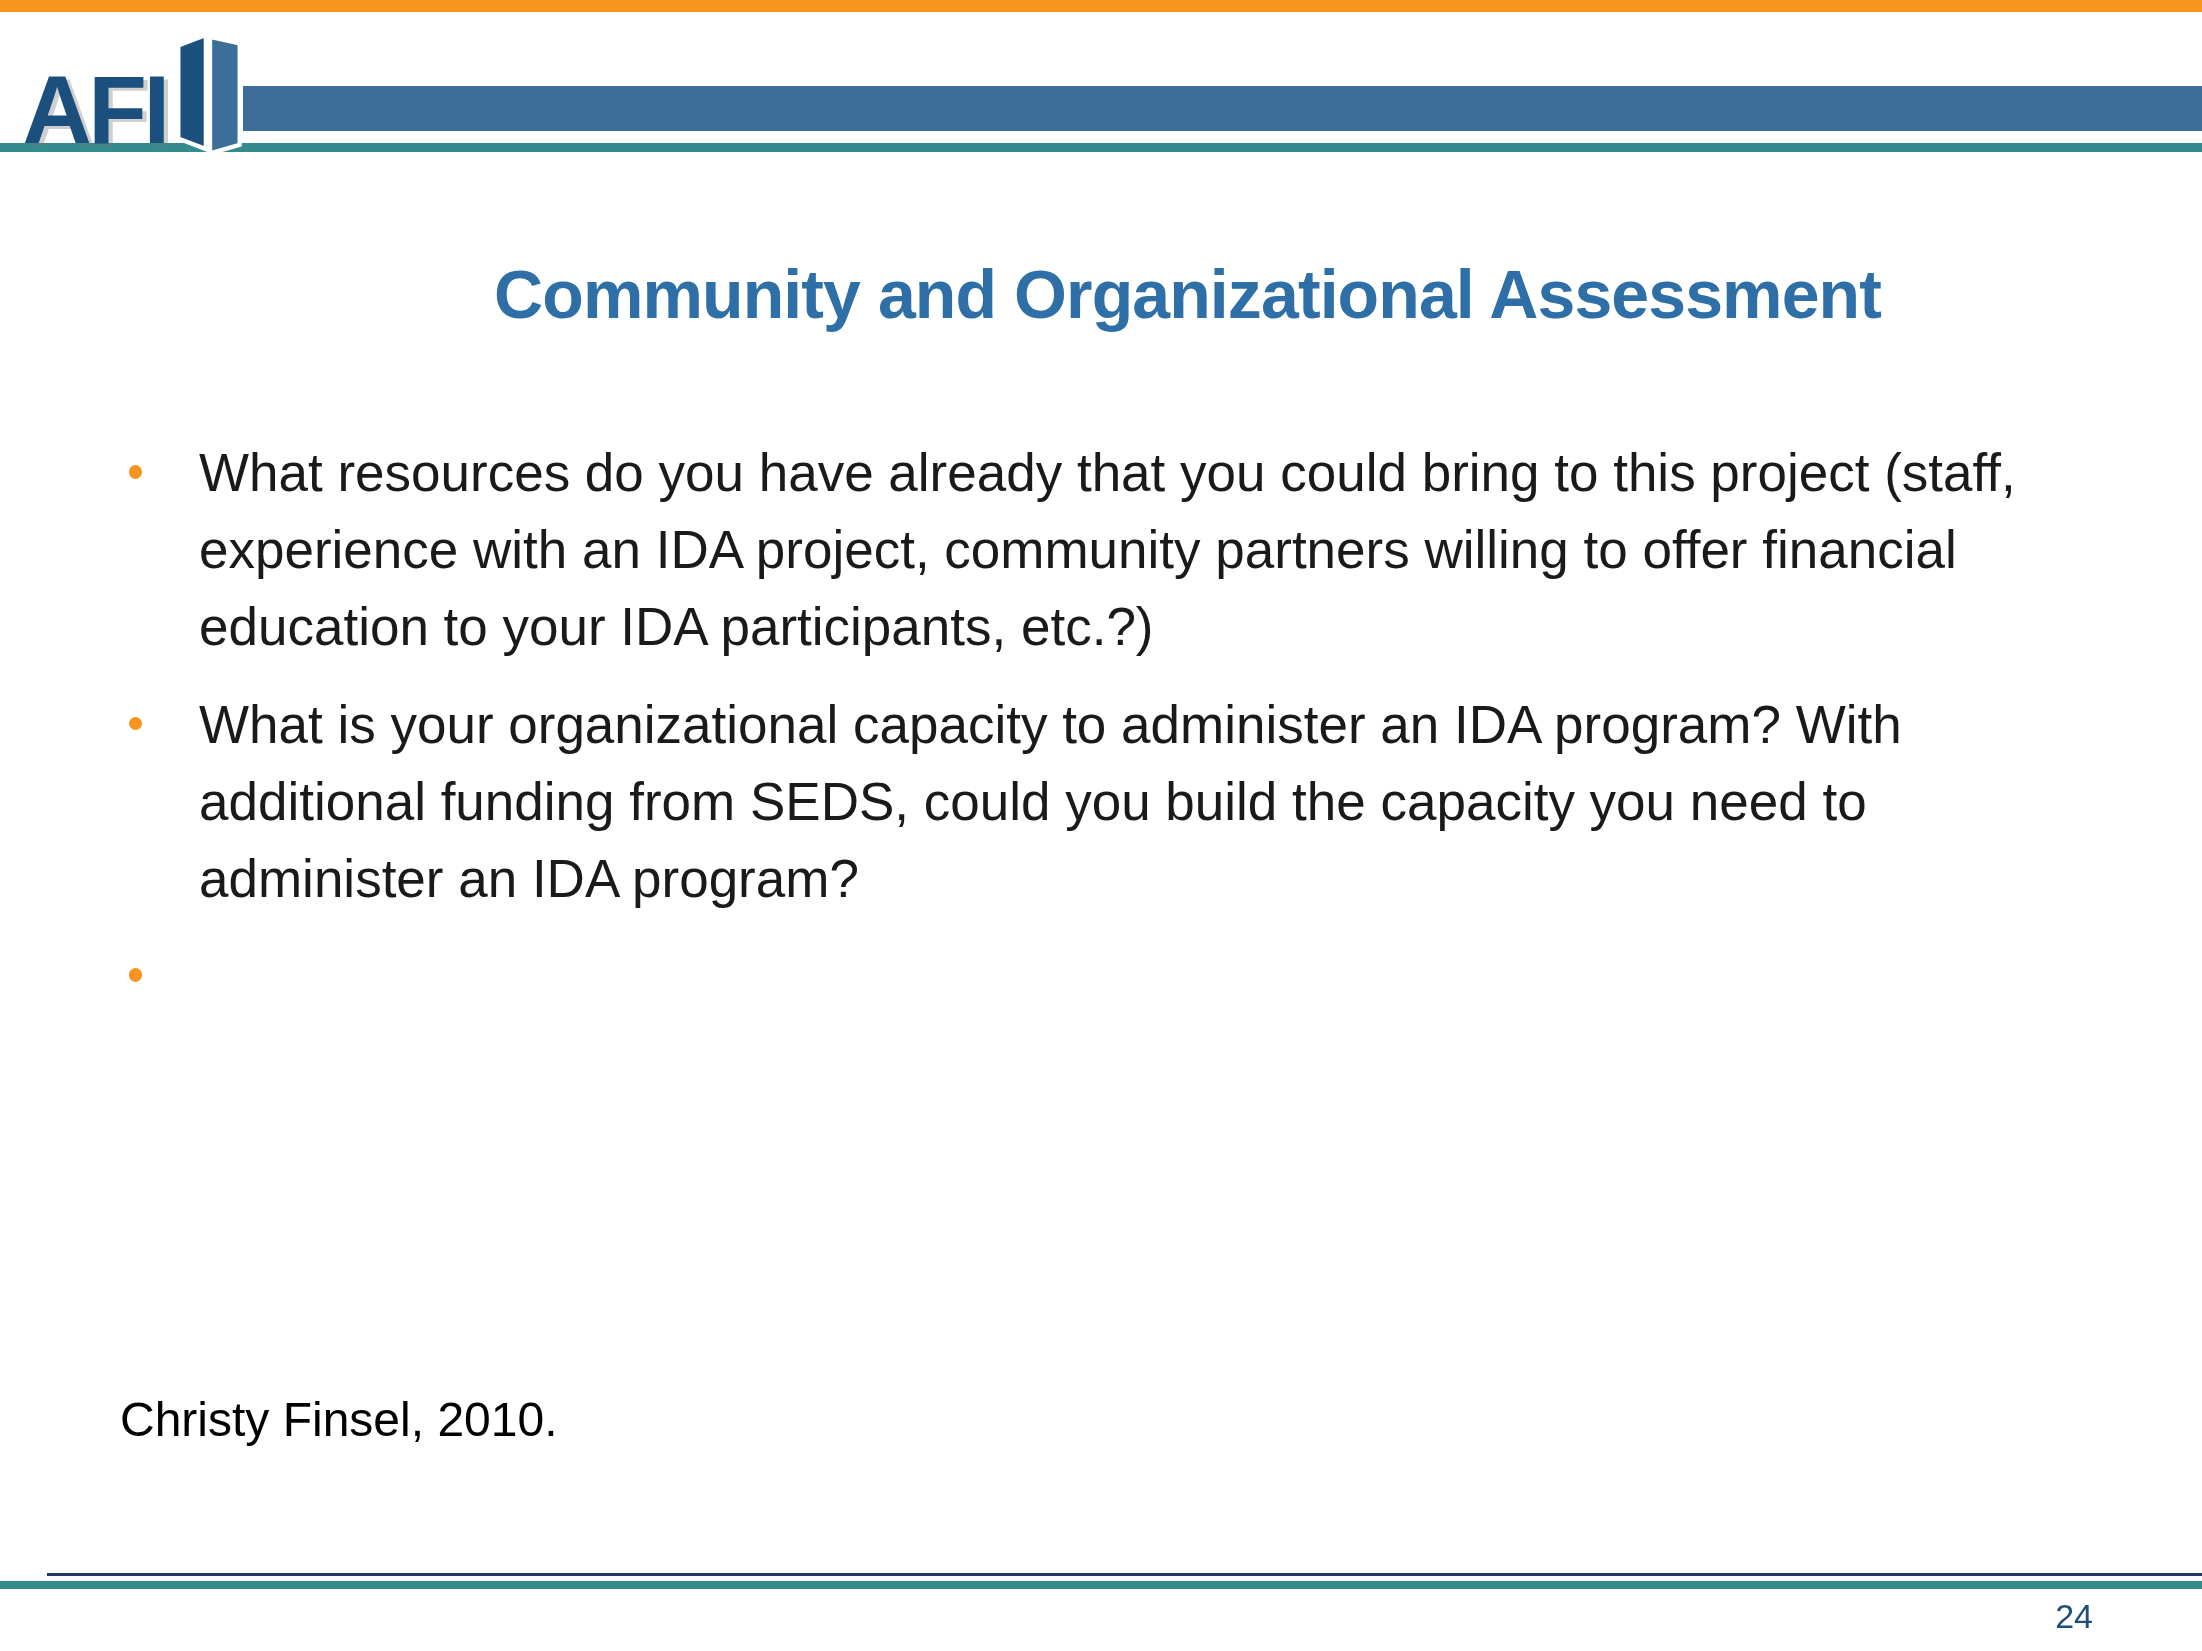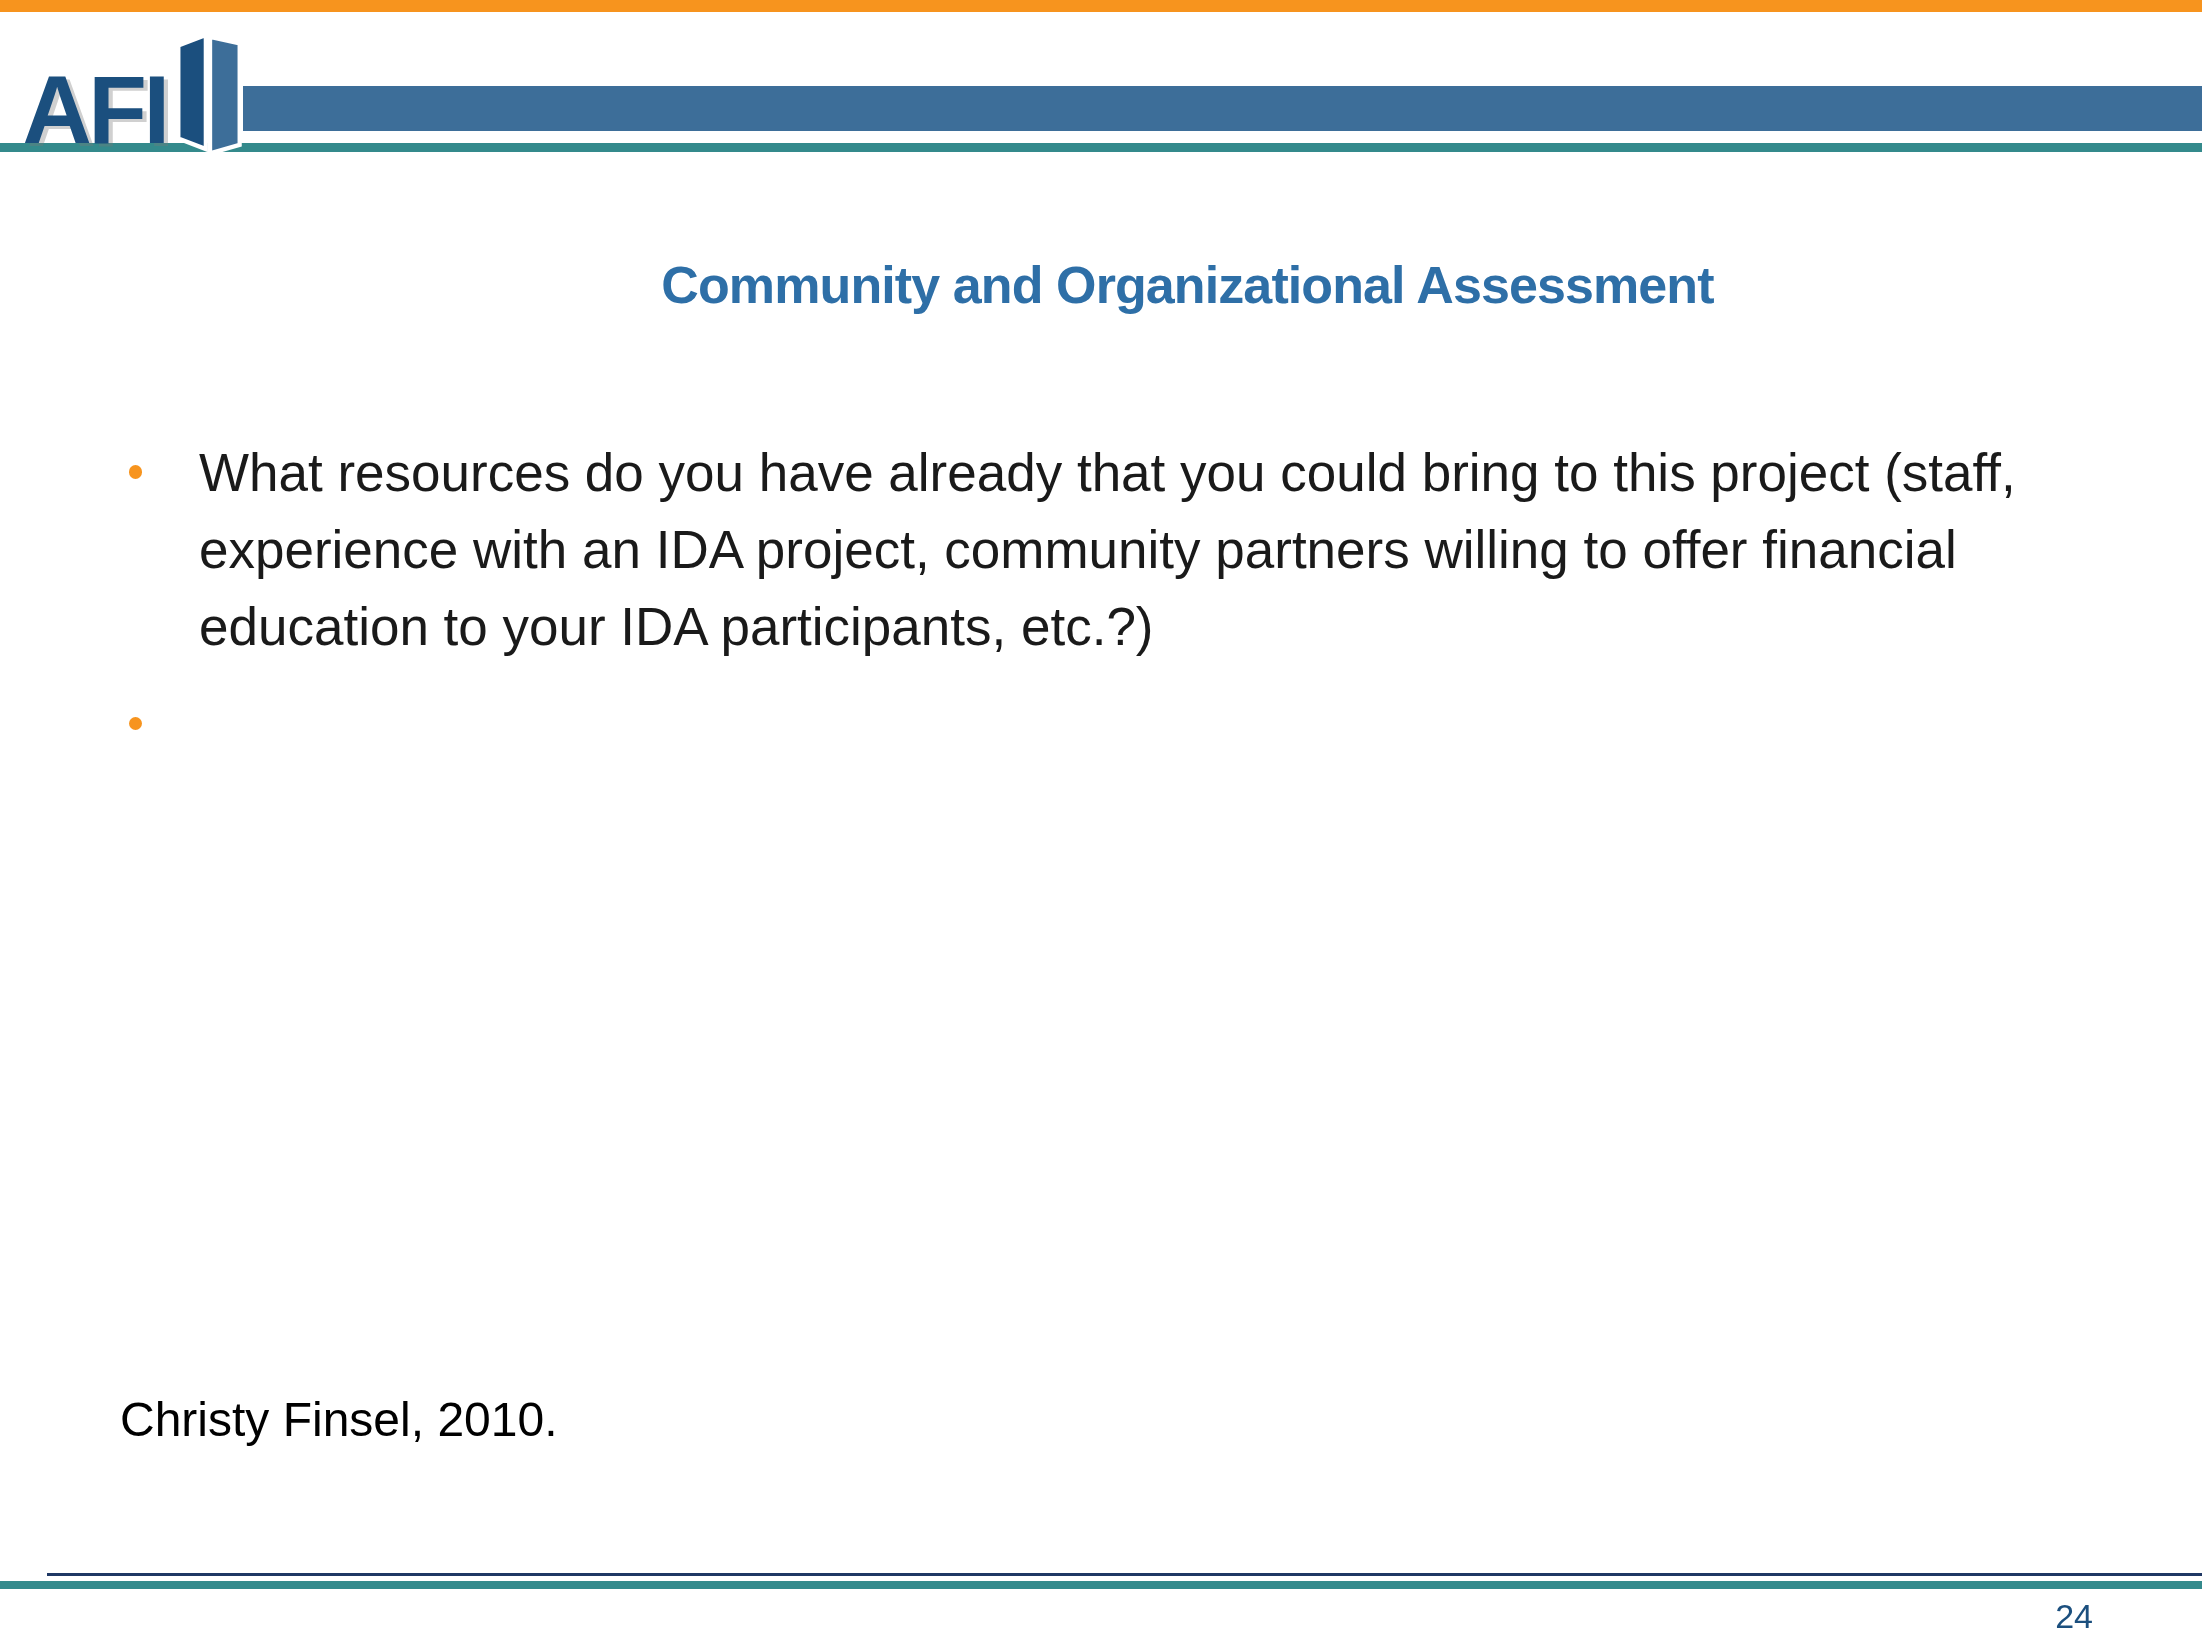--- a/index.html
+++ b/index.html
@@ -45,21 +45,21 @@
     color:var(--navy);
     line-height:1;
     text-shadow:4.3px 3.4px 0 rgba(120,120,120,0.35);
   }
   .logo-door{margin-left:5.2px;margin-top:5.2px;}
 
   
   .title{
     position:absolute;top:255px;left:172px;right:0;
     text-align:center;
-    font-size:52px;
+    font-size:68px;
     font-weight:bold;
     color:var(--title-blue);
     letter-spacing:-0.9px;
   }
 
   
   .bullets{
     position:absolute;top:434px;left:127px;width:1953px;
     list-style:none;
   }
@@ -115,20 +115,24 @@
 
 <h1 class="title">Community and Organizational Assessment</h1>
 
 <ul class="bullets">
   <li class="bullet-item">
     <span class="bullet-dot"></span>
     <span>What resources do you have already that you could bring to this project (staff, experience with an IDA project, community partners willing to offer financial education to your IDA participants, etc.?)</span>
   </li>
   <li class="bullet-item">
     <span class="bullet-dot"></span>
+    <span>What is your organizational capacity to administer an IDA program? With additional funding from SEDS, could you build the capacity you need to administer an IDA program?</span>
+  </li>
+  <li class="bullet-item">
+    <span class="bullet-dot"></span>
   </li>
 </ul>
 
 <div class="citation">Christy Finsel, 2010.</div>
 
 <div class="footer-rule-dark"></div>
 <div class="footer-rule-teal"></div>
 <div class="page-number">24</div>
 
 

